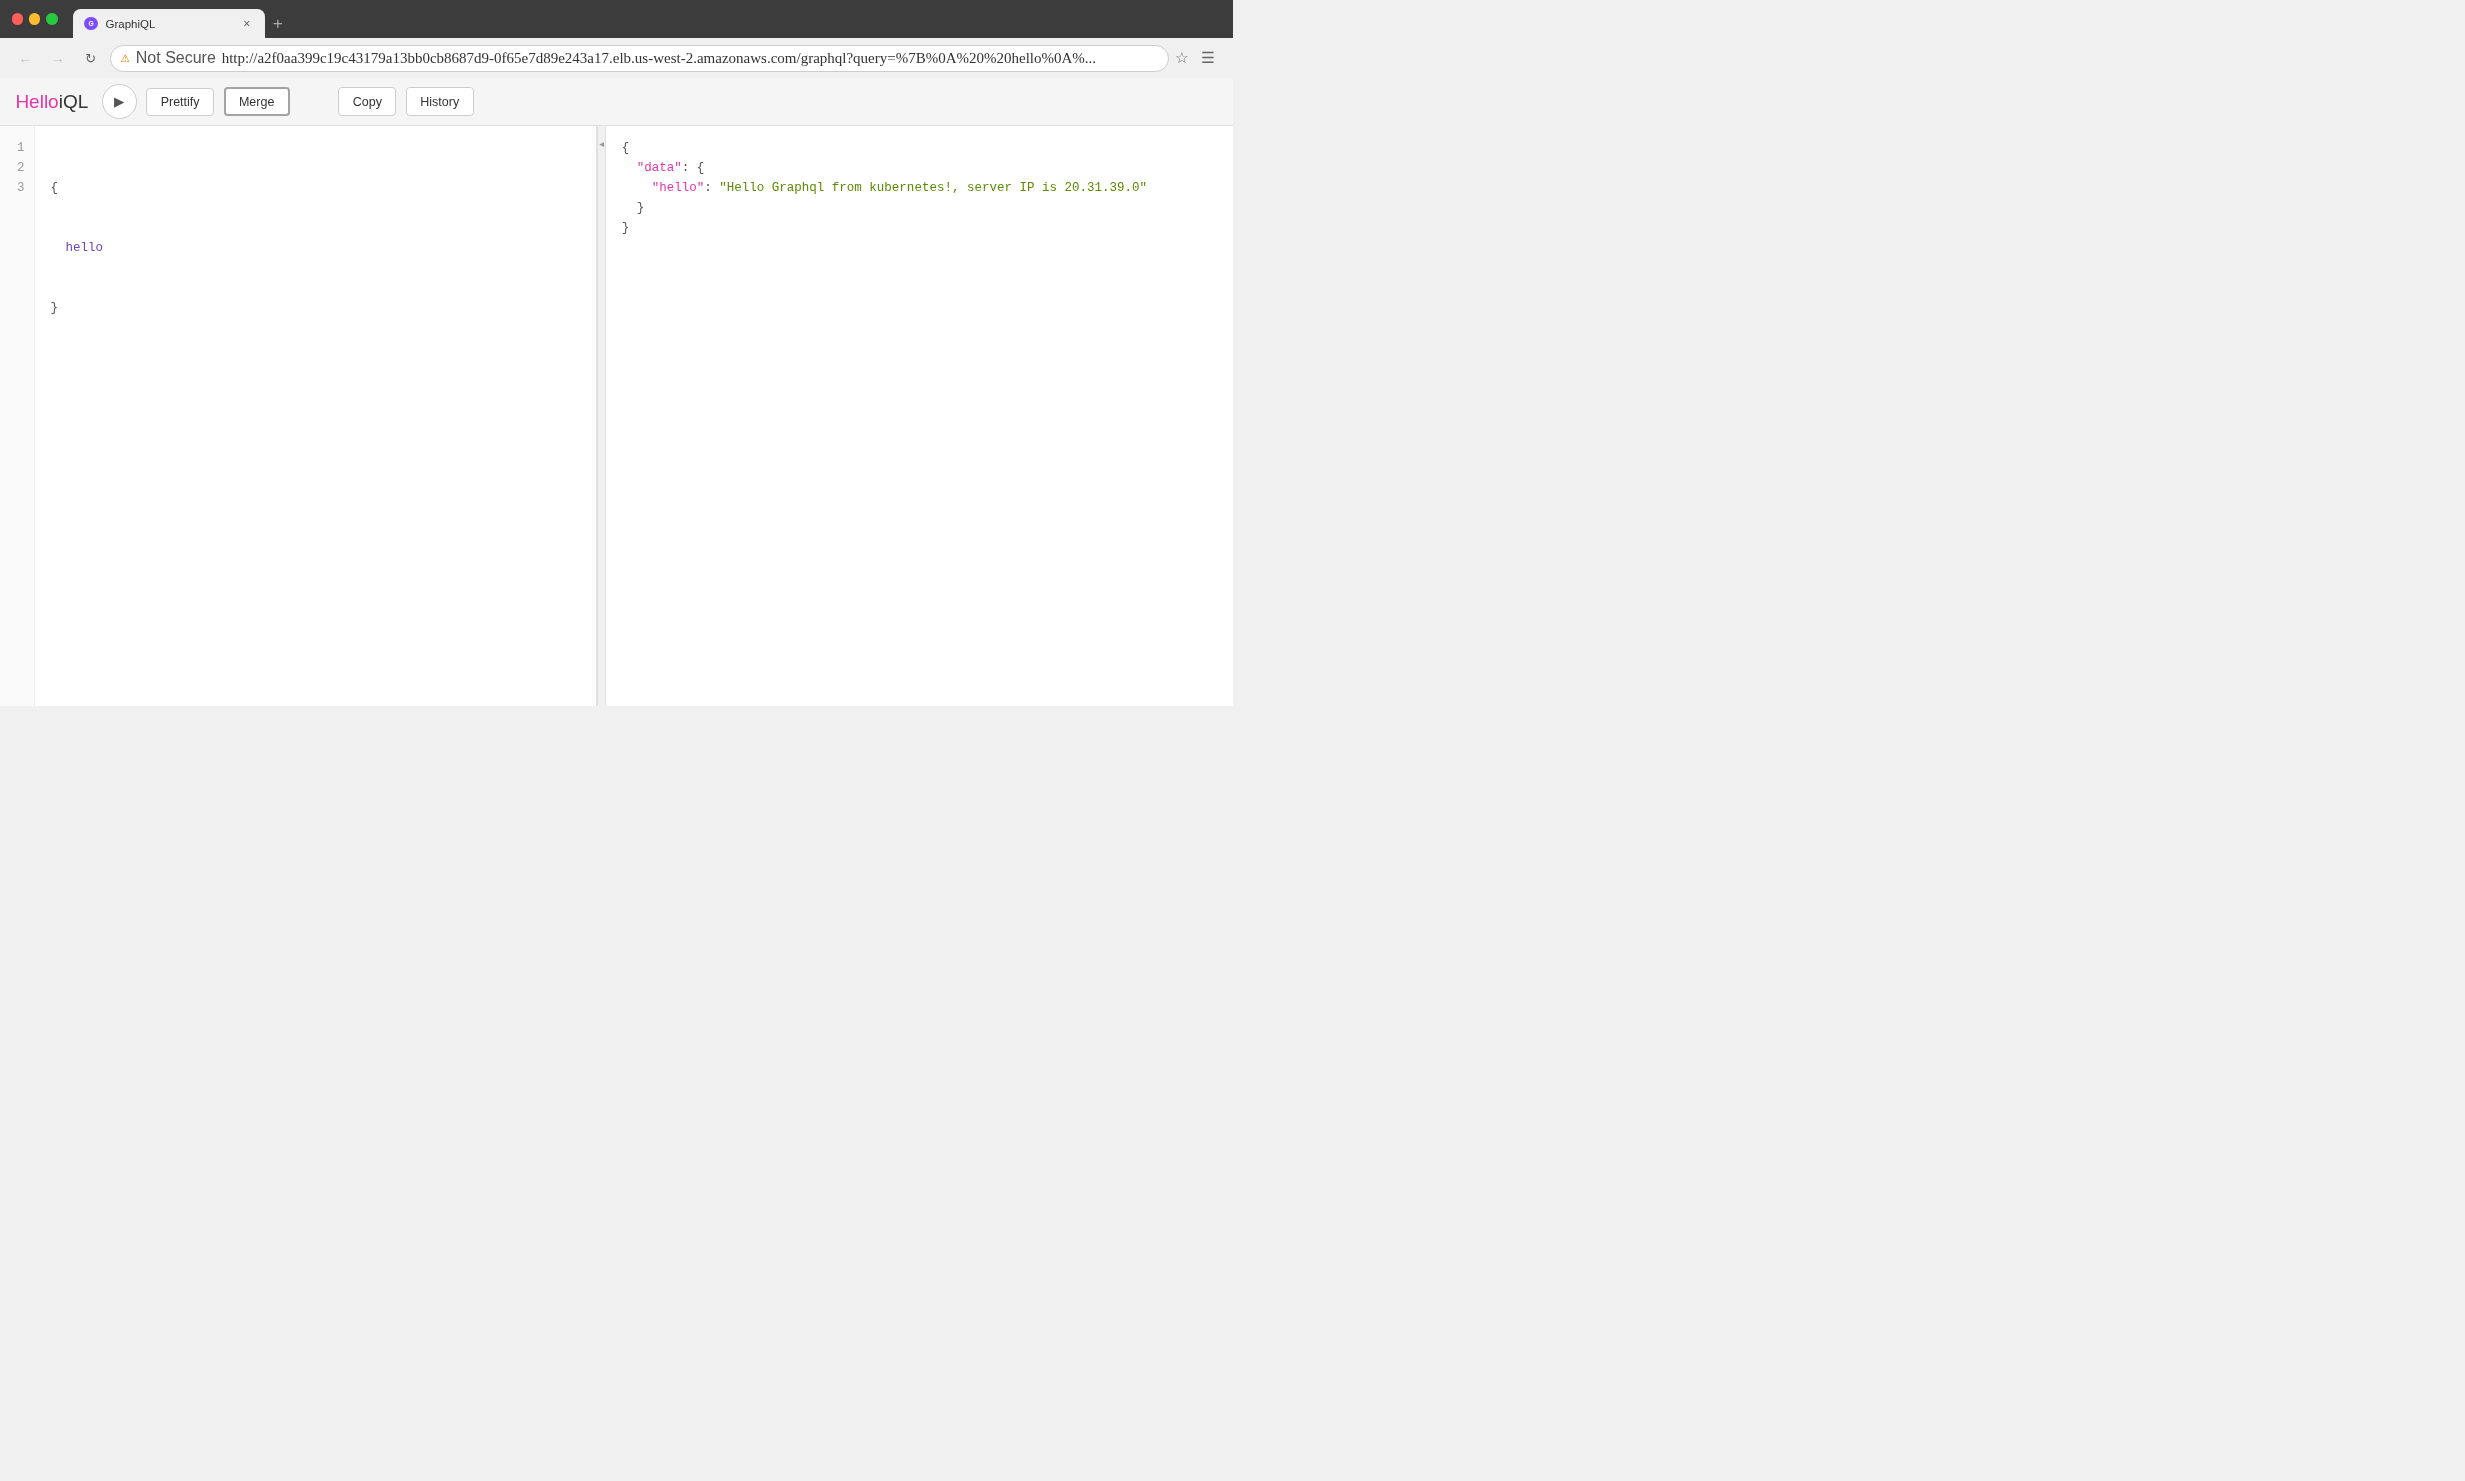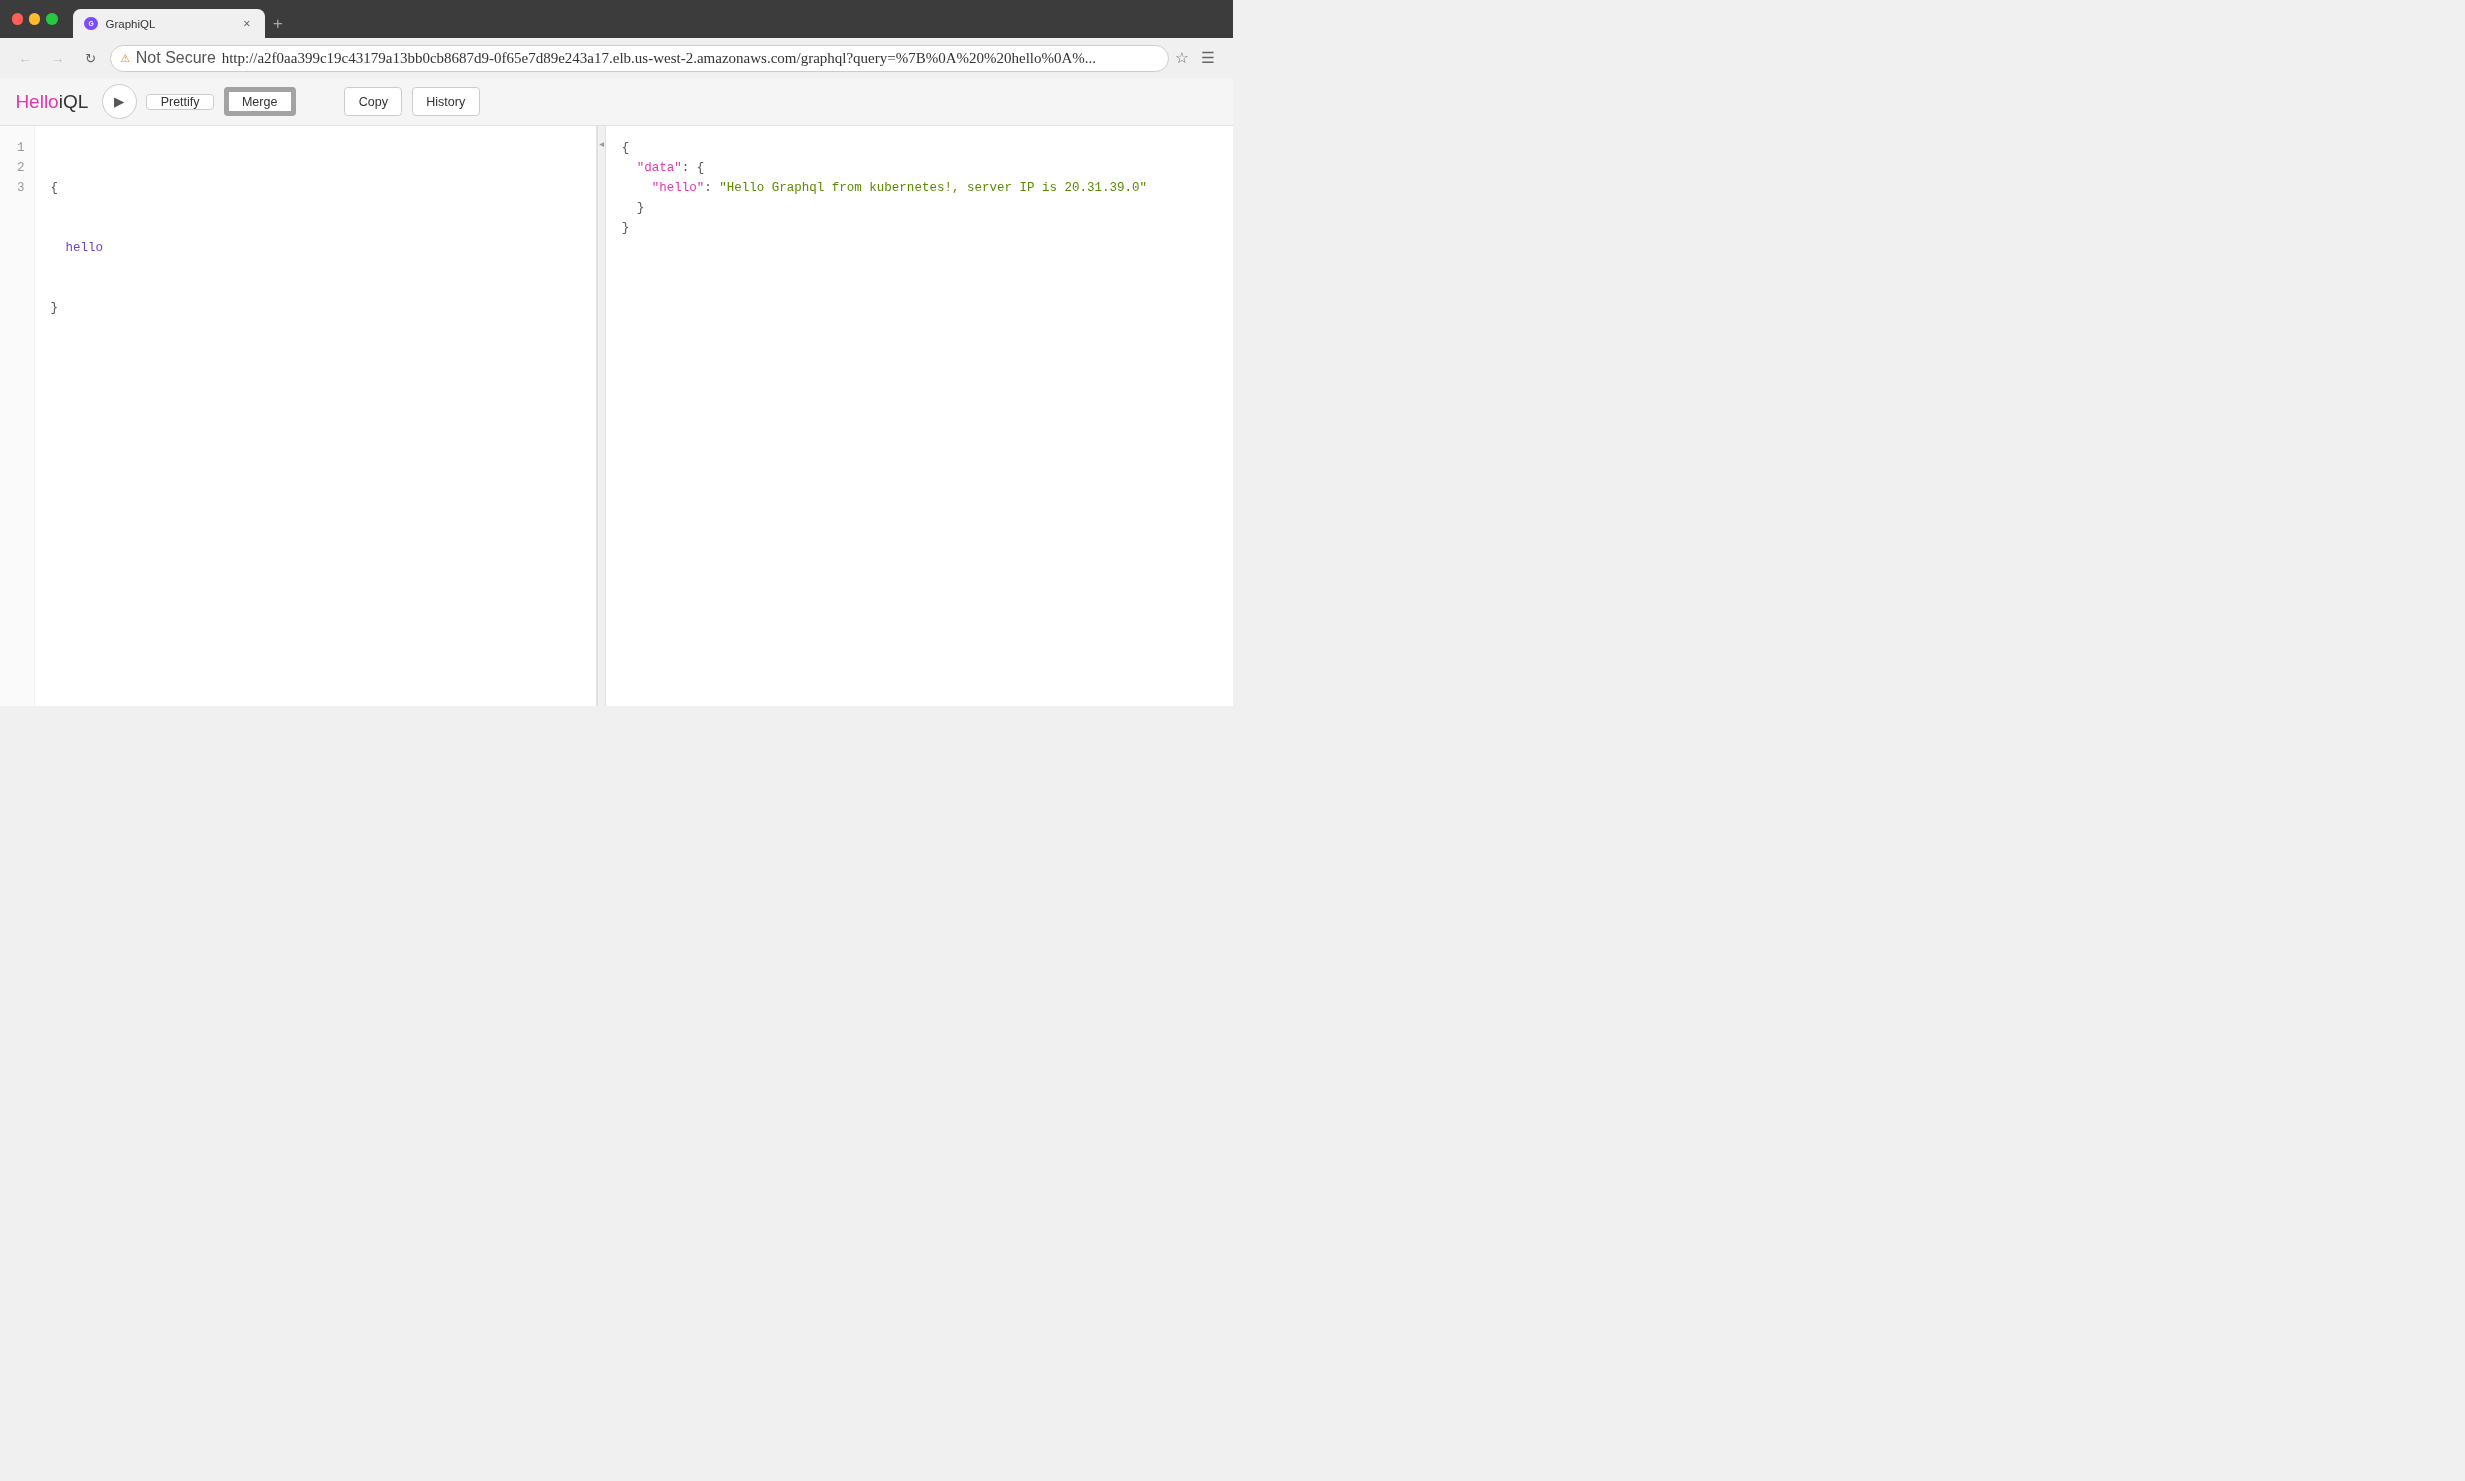--- a/index.html
+++ b/index.html
@@ -75,23 +75,23 @@
 
 <div style="background:white;width:100%;height:calc(741px - 113px);display:flex;flex-direction:column;">
 
   <div style="background:#f5f5f5;border-bottom:1px solid #e0e0e0;height:48px;display:flex;align-items:center;padding:0 15.4px;gap:9.6px;">
     <span style="font-size:19px;font-weight:300;color:#333;margin-right:3.8px;">
       <span style="color:#e535ab;font-weight:400;">Hello</span><span style="color:#333;font-weight:300;">iQL</span>
     </span>
 
     <button style="width:35px;height:35px;border-radius:50%;border:1.9px solid #ccc;background:white;cursor:pointer;display:flex;align-items:center;justify-content:center;color:#555;font-size:13.4px;">▶</button>
 
-    <button style="height:16px;padding:0 13.4px;border:1px solid #ccc;border-radius:3.8px;background:white;cursor:pointer;font-size:12.5px;color:#333;">Prettify</button>
+    <button style="height:28px;padding:0 13.4px;border:1px solid #ccc;border-radius:3.8px;background:white;cursor:pointer;font-size:12.5px;color:#333;">Prettify</button>
 
-    <button style="height:29px;padding:0 13.4px;border:5px solid #a3a3a3;border-radius:3.8px;background:white;cursor:pointer;font-size:12.5px;color:#333;">Merge</button>
+    <button style="height:29px;padding:0 13.4px;border:2px solid #a3a3a3;border-radius:3.8px;background:white;cursor:pointer;font-size:12.5px;color:#333;">Merge</button>
 
     <button style="height:29px;padding:0 13.4px;border:1px solid #ccc;border-radius:3.8px;background:white;cursor:pointer;font-size:12.5px;color:#333;margin-left:39px;">Copy</button>
 
     <button style="height:29px;padding:0 13.4px;border:1px solid #ccc;border-radius:3.8px;background:white;cursor:pointer;font-size:12.5px;color:#333;text-align:center;">History</button>
   </div>
 
   <div style="display:flex;flex:1;overflow:hidden;">
 
     <div style="flex:1;border-right:1px solid #e0e0e0;display:flex;overflow:hidden;background:white;">
 

